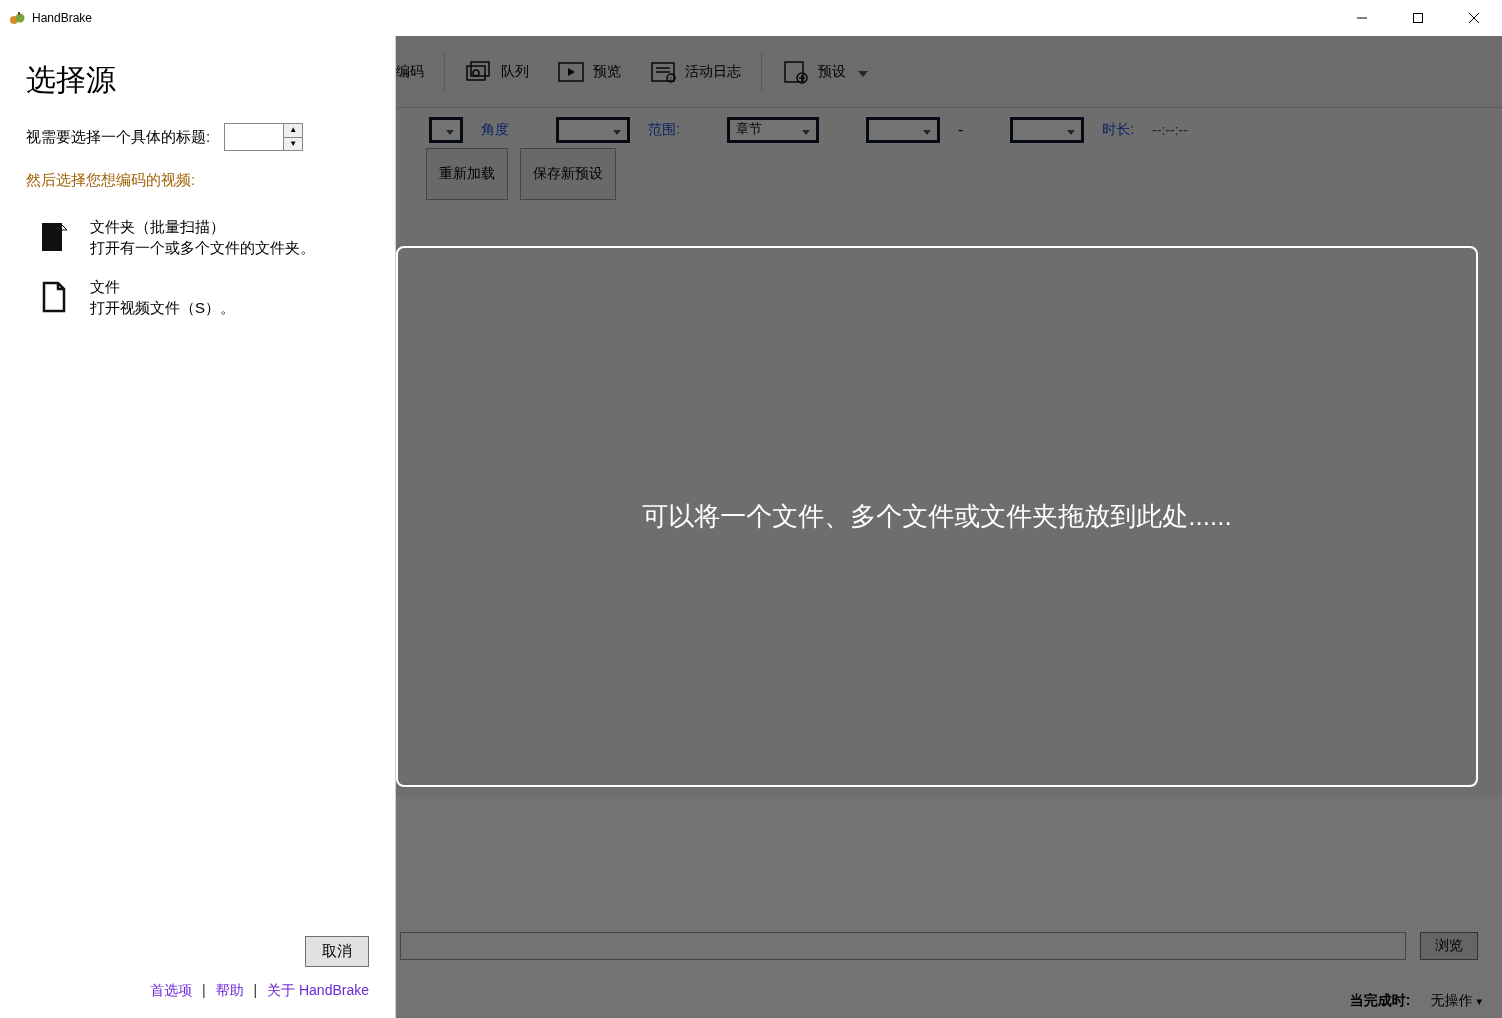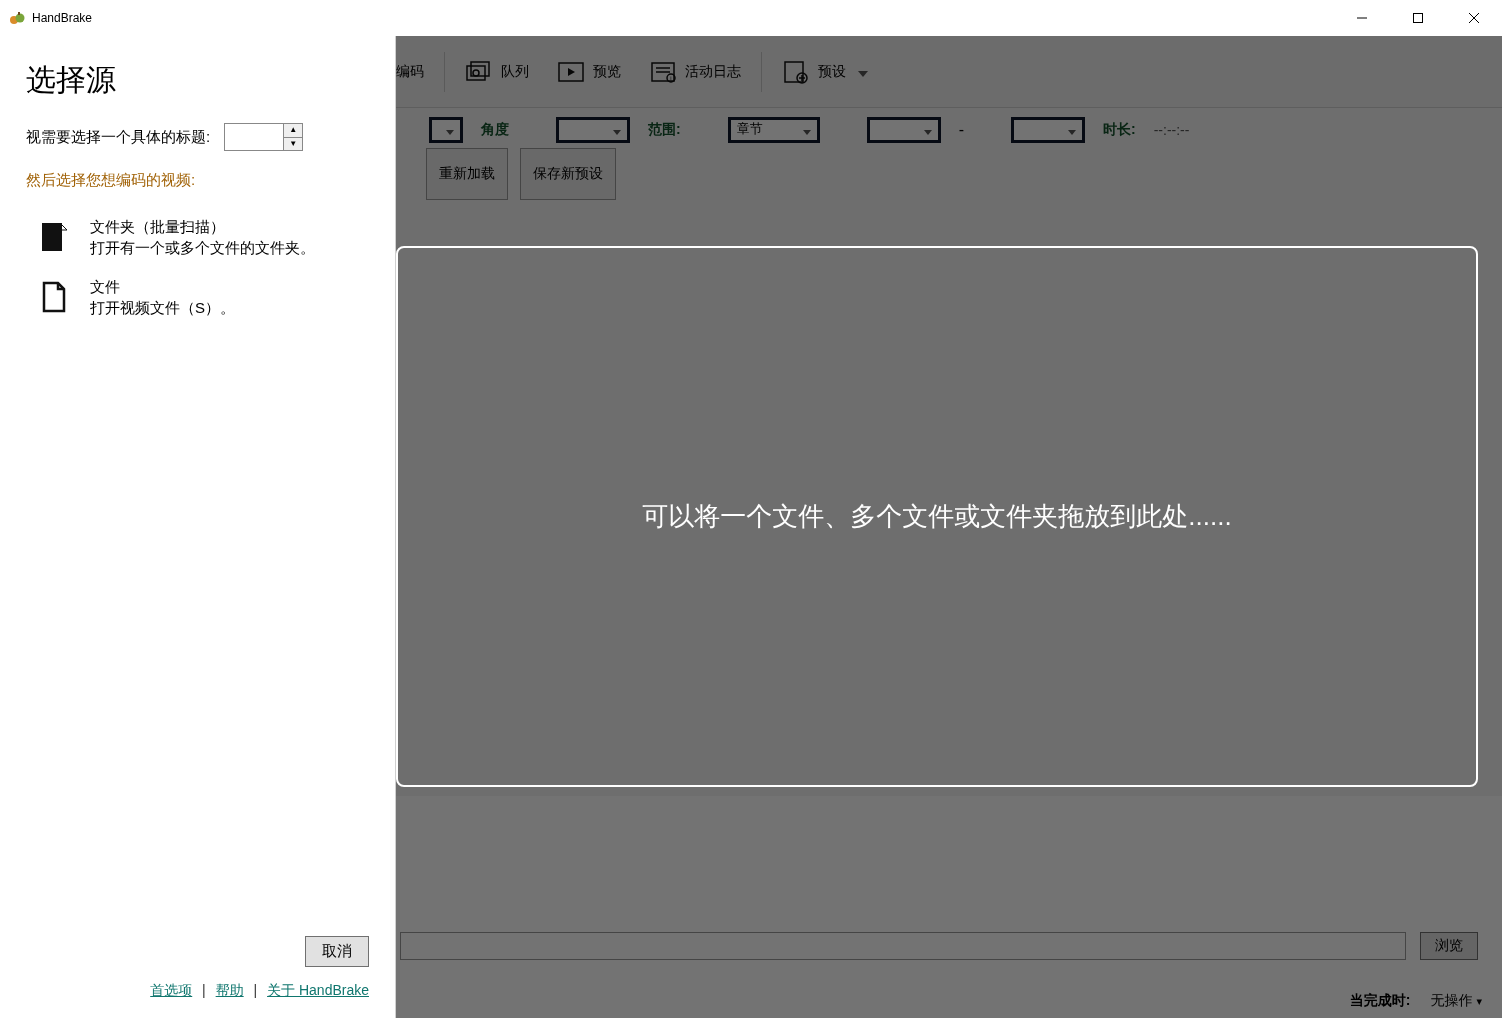--- a/index.html
+++ b/index.html
@@ -23,21 +23,21 @@
 
 .toolbar { height: 72px; display: flex; align-items: center; padding: 0 10px; gap: 0; background: #f0f0f0; border-bottom: 1px solid #d0d0d0; }
 .toolbar .tb-item { display: flex; align-items: center; gap: 8px; padding: 0 14px; height: 44px; cursor: pointer; border-radius: 3px; }
 .toolbar .tb-icon { width: 28px; height: 24px; }
 .toolbar .tb-label { font-size: 14px; color: #000; }
 .toolbar .tb-sep { width: 1px; height: 40px; background: #c8c8c8; margin: 0 6px; }
 .toolbar .tb-caret { margin-left: 4px; }
 
 
 .source-row { height: 44px; display: flex; align-items: center; padding: 0 20px 0 400px; gap: 18px; background: #f3f3f3; }
-.source-row .lbl { font-size: 14px; font-weight: bold; color: #14532d; }
+.source-row .lbl { font-size: 14px; font-weight: normal; color: #1d4ed8; }
 .source-row .sel { border: 3px solid #0f172a; background: #fff; height: 26px; min-width: 74px; padding: 0 22px 0 6px; font-size: 13px; position: relative; margin-left: 29px; }
 .source-row .sel::after { content: ""; position: absolute; right: 6px; top: 10px; border-left: 4px solid transparent; border-right: 4px solid transparent; border-top: 5px solid #555; }
 .source-row .dash { color: #000; }
 .source-row .dur-val { font-size: 14px; color: #555; }
 
 
 .preset-row { height: 44px; display: flex; align-items: center; padding: 0 20px 0 400px; gap: 12px; background: #f3f3f3; }
 .preset-row .btn { border: 1px solid #999; background: #e9e9e9; padding: 16px 12px; font-size: 14px; cursor: pointer; }
 
 
@@ -70,21 +70,21 @@
 .source-panel .then-label { font-size: 15px; color: #a16207; margin-bottom: 18px; }
 
 .src-option { display: flex; gap: 18px; padding: 10px 10px; cursor: pointer; border-radius: 3px; }
 .src-option .icon-col { width: 36px; display: flex; justify-content: center; padding-top: 2px; }
 .src-option .txt-col .ttl { font-size: 15px; color: #000; margin-bottom: 2px; }
 .src-option .txt-col .sub { font-size: 15px; color: #000; }
 
 .source-panel .footer { margin-top: auto; display: flex; flex-direction: column; align-items: flex-end; gap: 15px; }
 .source-panel .cancel-btn { border: 1px solid #707070; background: #e1e1e1; padding: 5px 16px; font-size: 15px; cursor: pointer; }
 .source-panel .links { align-self: flex-end; font-size: 14px; padding-bottom: 4px; }
-.source-panel .links a { color: #0f766e; text-decoration: underline; cursor: pointer; }
+.source-panel .links a { color: #6d28d9; cursor: pointer; }
 .source-panel .links .sep { color: #333; margin: 0 6px; }
 
 
 .ico-stroke { stroke: #111; stroke-width: 1.5; fill: none; }
 </style>
 </head>
 <body>
 
 <div class="titlebar">
   <span class="app-icon">

